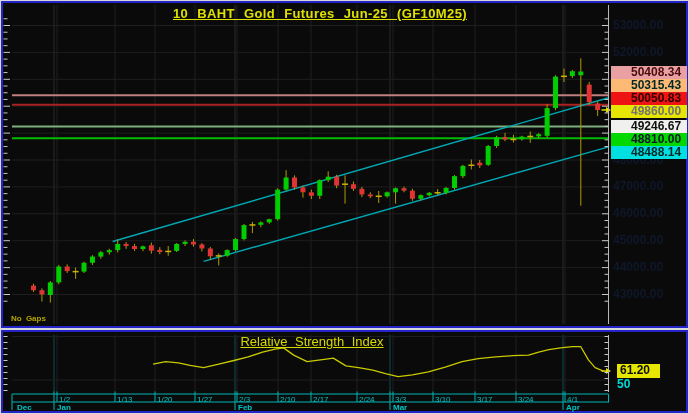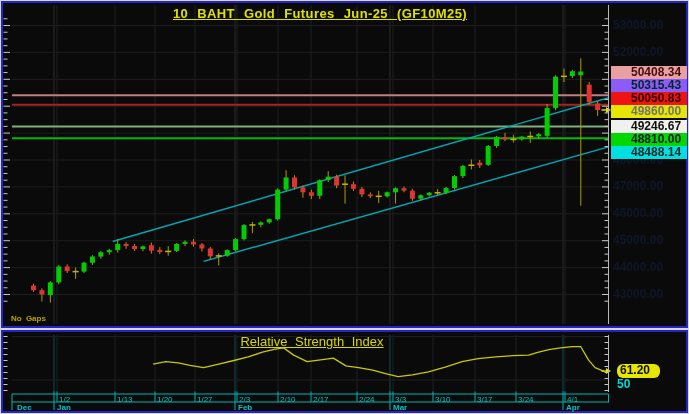--- a/index.html
+++ b/index.html
@@ -11,21 +11,21 @@
   #rsi-panel{top:330px;height:83px;}
   #chart-svg{position:absolute;left:0;top:0;z-index:2;pointer-events:none;}
   #labels-layer{position:absolute;left:0;top:0;width:689px;height:414px;z-index:3;pointer-events:none;}
   .chart-title{position:absolute;left:20px;top:6px;width:600px;text-align:center;z-index:4;
     font:700 13px "Liberation Sans",sans-serif;color:#e0e000;word-spacing:5px;letter-spacing:.4px;text-decoration:underline;}
   .rsi-title{position:absolute;left:14px;top:334px;width:596px;text-align:center;z-index:4;
     font:400 13px "Liberation Sans",sans-serif;color:#d8d800;word-spacing:4px;text-decoration:underline;}
   .no-gaps{position:absolute;left:11px;top:314px;z-index:4;
     font:700 8px "Liberation Sans",sans-serif;color:#b4a400;word-spacing:2px;}
   .rsi-value{position:absolute;left:617px;top:364px;width:43px;height:13.5px;z-index:4;
-    background:#e6e600;color:#101000;font:700 12px/13.5px "Liberation Sans",sans-serif;padding-left:3px;box-sizing:border-box;border-radius:6px;}
+    background:#e6e600;color:#101000;font:700 12px/13.5px "Liberation Sans",sans-serif;padding-left:3px;box-sizing:border-box;}
   .rsi-fifty{position:absolute;left:617px;top:377px;z-index:4;
     font:700 12px "Liberation Sans",sans-serif;color:#00d8d8;}
   .period{position:absolute;left:643px;top:394px;z-index:4;
     font:700 12px "Liberation Sans",sans-serif;color:#d8d800;margin-top:24px;}
   .axnum{position:absolute;left:613px;height:13px;
     font:700 12px/13px "Liberation Sans",sans-serif;color:#0f172a;white-space:nowrap;}
   .ptag{position:absolute;left:611px;width:76px;height:13px;
     font:700 12px/13px "Liberation Sans",sans-serif;padding-left:20px;box-sizing:border-box;white-space:nowrap;}
   .wk{position:absolute;top:394.5px;font:400 8px "Liberation Sans",sans-serif;color:#00c4c4;}
   .mo{position:absolute;top:403px;font:700 8px "Liberation Sans",sans-serif;color:#00c4c4;}
@@ -368,21 +368,21 @@
       <div class="axnum" style="top:72.8px">51000.00</div>
       <div class="axnum" style="top:99.7px">50000.00</div>
       <div class="axnum" style="top:126.6px">49000.00</div>
       <div class="axnum" style="top:153.5px">48000.00</div>
       <div class="axnum" style="top:180.4px">47000.00</div>
       <div class="axnum" style="top:207.3px">46000.00</div>
       <div class="axnum" style="top:234.2px">45000.00</div>
       <div class="axnum" style="top:261.1px">44000.00</div>
       <div class="axnum" style="top:288.0px">43000.00</div>
       <div class="ptag" style="top:66px;background:#e8a0a2;color:#4a0c0c">50408.34</div>
-      <div class="ptag" style="top:79px;background:#8b5cf6;color:#002828">50315.43</div>
+      <div class="ptag" style="top:79px;background:#fdba74;color:#002828">50315.43</div>
       <div class="ptag" style="top:92px;background:#ee1414;color:#2c0000">50050.83</div>
       <div class="ptag" style="top:105px;background:#e6e600;color:#737373">49860.00</div>
       <div class="ptag" style="top:120px;background:#f0f0ee;color:#101010">49246.67</div>
       <div class="ptag" style="top:133px;background:#00d800;color:#0f172a">48810.00</div>
       <div class="ptag" style="top:146px;background:#00e0e0;color:#002828">48488.14</div>
       <div class="wk" style="left:59px">1/2</div>
       <div class="wk" style="left:117px">1/13</div>
       <div class="wk" style="left:157px">1/20</div>
       <div class="wk" style="left:197px">1/27</div>
       <div class="wk" style="left:239px">2/3</div>

